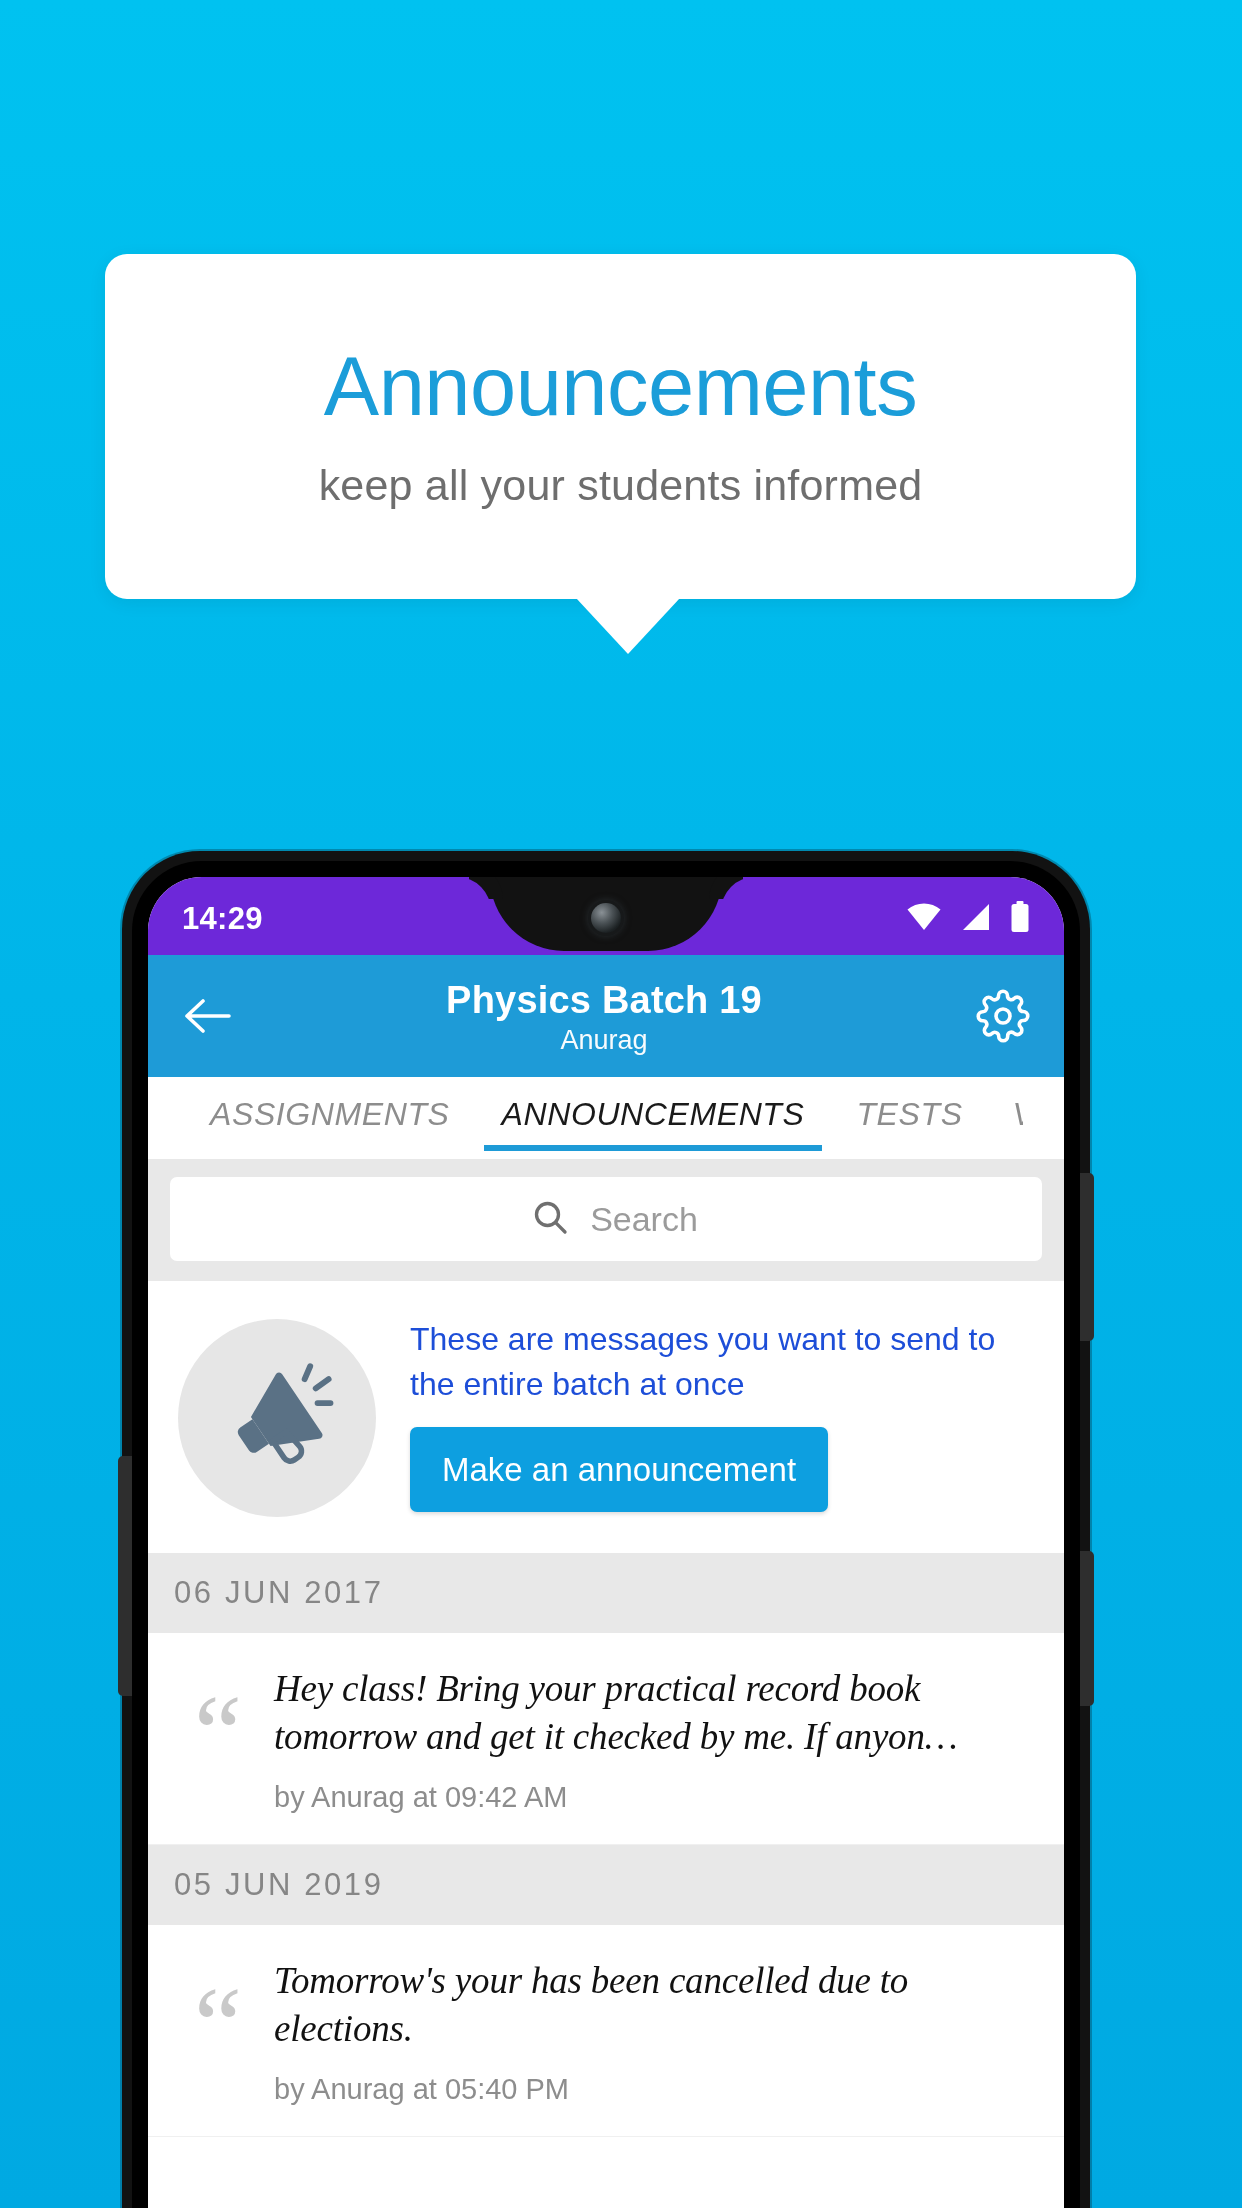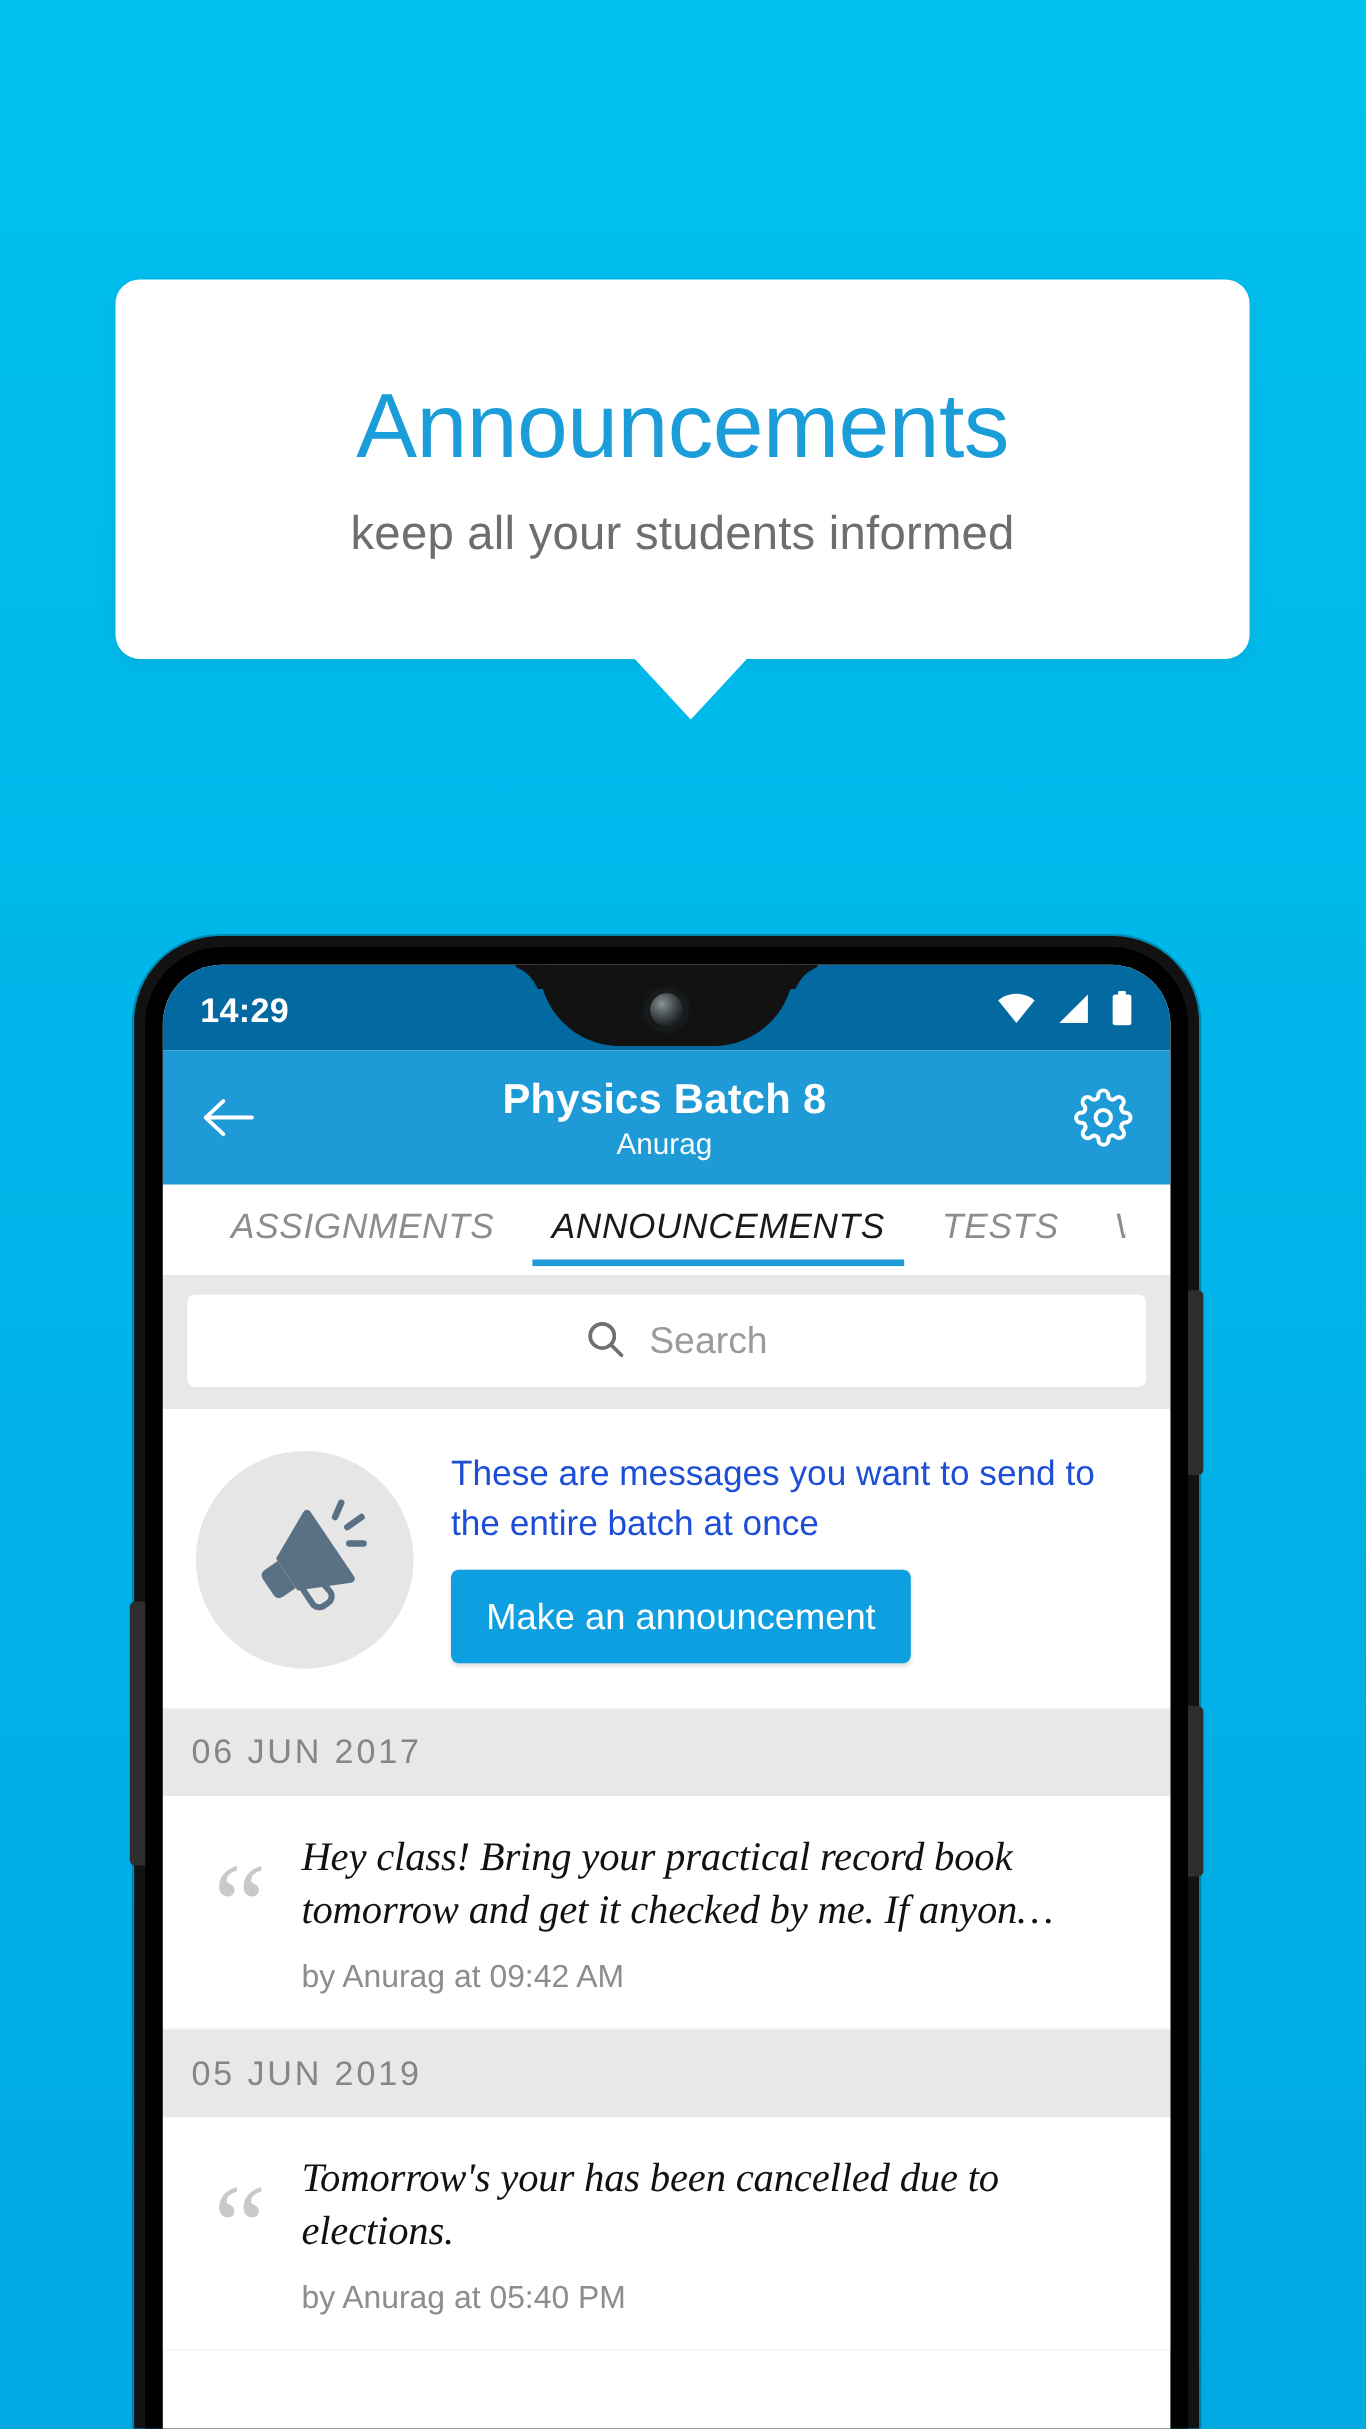--- a/index.html
+++ b/index.html
@@ -92,21 +92,21 @@
     width:916px; height:1474px;
     background:#ffffff;
     border-radius:54px 54px 0 0;
     overflow:hidden;
   }
 
   
   #status-bar {
     position:relative;
     height:78px;
-    background:#0369a1;
+    background:#6d28d9;
     display:flex; align-items:center;
     padding:0 34px;
     color:#ffffff;
   }
   #status-time {
     font-size:31px; font-weight:700;
     letter-spacing:0.3px;
     margin-top:6px;
   }
   #status-icons {
@@ -378,21 +378,21 @@
         </div>
       </div>
 
       <div id="app-bar">
         <div id="back-arrow">
           <svg width="48" height="40" viewBox="0 0 48 40">
             <path d="M4 20 L46 20 M4 20 L20 5 M4 20 L20 35" stroke="#ffffff" stroke-width="3.6" fill="none" stroke-linecap="round" stroke-linejoin="round"></path>
           </svg>
         </div>
         <div id="app-bar-titles">
-          <div id="app-bar-title">Physics Batch 8</div>
+          <div id="app-bar-title">Physics Batch 19</div>
           <div id="app-bar-subtitle">Anurag</div>
         </div>
         <div id="settings-gear">
           <svg width="54" height="54" viewBox="0 0 24 24" fill="none" stroke="#ffffff" stroke-width="1.6" stroke-linecap="round" stroke-linejoin="round">
             <circle cx="12" cy="12" r="3.1"></circle>
             <path d="M19.4 15a1.65 1.65 0 0 0 .33 1.82l.06.06a2 2 0 1 1-2.83 2.83l-.06-.06a1.65 1.65 0 0 0-1.82-.33 1.65 1.65 0 0 0-1 1.51V21a2 2 0 1 1-4 0v-.09A1.65 1.65 0 0 0 9 19.4a1.65 1.65 0 0 0-1.82.33l-.06.06a2 2 0 1 1-2.83-2.83l.06-.06a1.65 1.65 0 0 0 .33-1.82 1.65 1.65 0 0 0-1.51-1H3a2 2 0 1 1 0-4h.09A1.65 1.65 0 0 0 4.6 9a1.65 1.65 0 0 0-.33-1.82l-.06-.06a2 2 0 1 1 2.83-2.83l.06.06A1.65 1.65 0 0 0 9 4.6a1.65 1.65 0 0 0 1-1.51V3a2 2 0 1 1 4 0v.09a1.65 1.65 0 0 0 1 1.51 1.65 1.65 0 0 0 1.82-.33l.06-.06a2 2 0 1 1 2.83 2.83l-.06.06A1.65 1.65 0 0 0 19.4 9v0a1.65 1.65 0 0 0 1.51 1H21a2 2 0 1 1 0 4h-.09a1.65 1.65 0 0 0-1.51 1z"></path>
           </svg>
         </div>
       </div>
 

